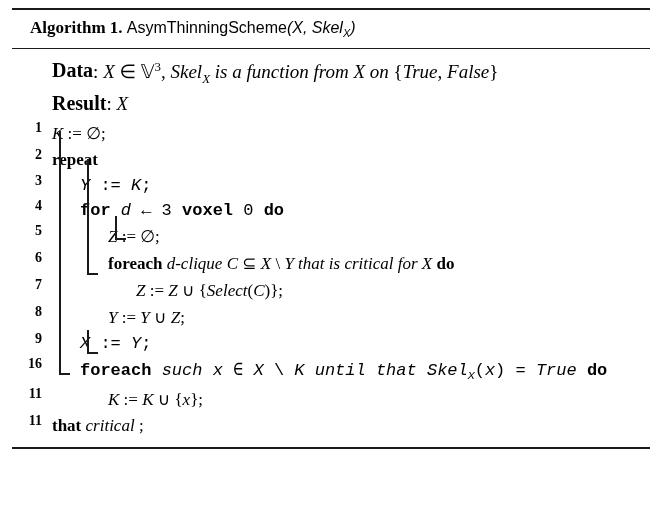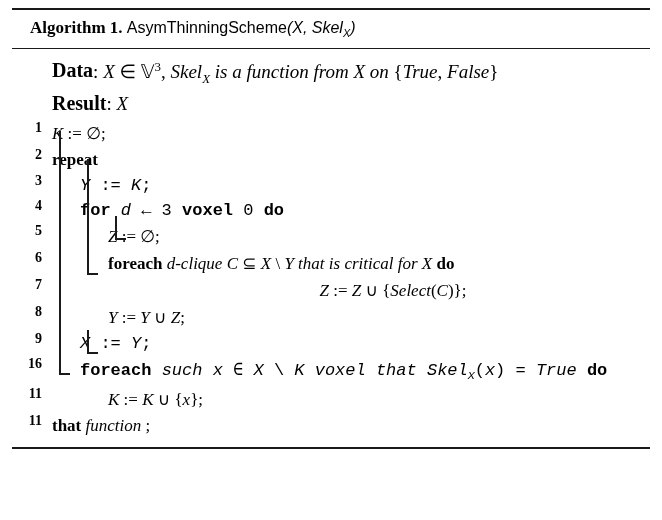--- a/index.html
+++ b/index.html
@@ -88,21 +88,21 @@
     position: relative;
   }
   .codeinner {
     display: block;
     padding-top: 3px;
     padding-bottom: 3px;
   }
   .ind1 { padding-left: 10px; }
   .ind2 { padding-left: 38px; font-family: Liberation Mono, monospace; }
   .ind3 { padding-left: 66px; }
-  .ind4 { padding-left: 94px; text-align: center; }
+  .ind4 { padding-left: 94px; }
 
   .kw { font-weight: bold; }
   .math { font-style: italic; }
   .up { font-style: normal; }
   sup.s { font-size: 0.68em; vertical-align: super; font-style: normal; }
   sub.sb { font-size: 0.68em; vertical-align: sub; font-style: italic; }
 
   
   .vbar {
     position: absolute;
@@ -202,35 +202,35 @@
         <tr>
           <td class="num">9</td>
           <td class="code">
             <span class="codeinner ind2"><span class="math">X</span> := <span class="math">Y</span>;</span>
           </td>
         </tr>
 
         <tr>
           <td class="num">16</td>
           <td class="code">
-            <span class="codeinner ind2"><span class="kw">foreach</span> <span class="math">such</span> <span class="math">x</span> ∈ <span class="math">X</span> \ <span class="math">K</span> <span class="math">voxel that</span> <span class="math">Skel</span><sub class="sb">X</sub>(<span class="math">x</span>) = <span class="math">True</span> <span class="kw">do</span></span>
+            <span class="codeinner ind2"><span class="kw">foreach</span> <span class="math">such</span> <span class="math">x</span> ∈ <span class="math">X</span> \ <span class="math">K</span> <span class="math">until that</span> <span class="math">Skel</span><sub class="sb">X</sub>(<span class="math">x</span>) = <span class="math">True</span> <span class="kw">do</span></span>
           </td>
         </tr>
 
         <tr>
           <td class="num">11</td>
           <td class="code">
             <span class="codeinner ind3"><span class="math">K</span> := <span class="math">K</span> ∪ {<span class="math">x</span>};</span>
           </td>
         </tr>
 
         <tr>
           <td class="num">11</td>
           <td class="code">
-            <span class="codeinner ind1"><span class="kw">that</span> <span class="math">function</span> ;</span>
+            <span class="codeinner ind1"><span class="kw">that</span> <span class="math">critical</span> ;</span>
           </td>
         </tr>
       </tbody>
         </table>
 
       <div class="bb-wrap">
 
         <div class="vbar" style="left:47px; top:123px; height:243px;"></div>
         <div class="hbar" style="left:47px; top:365px; width:11px;"></div>
 

